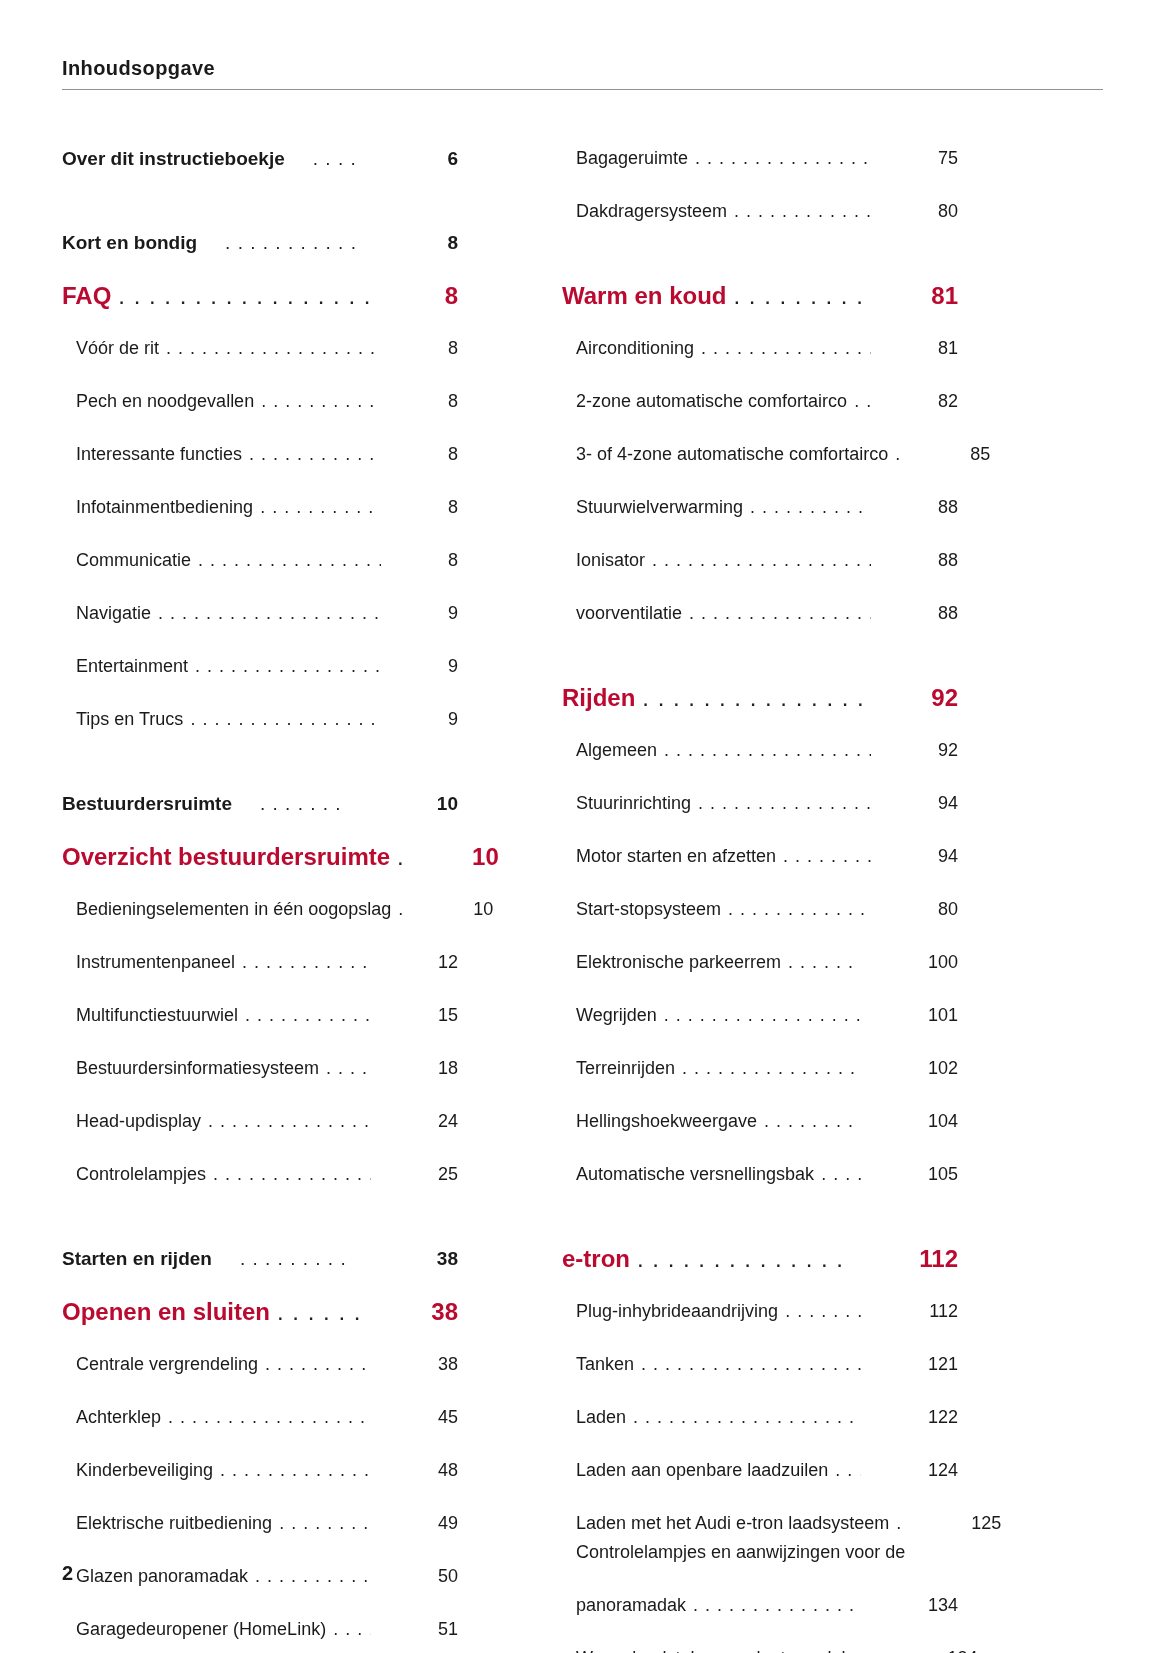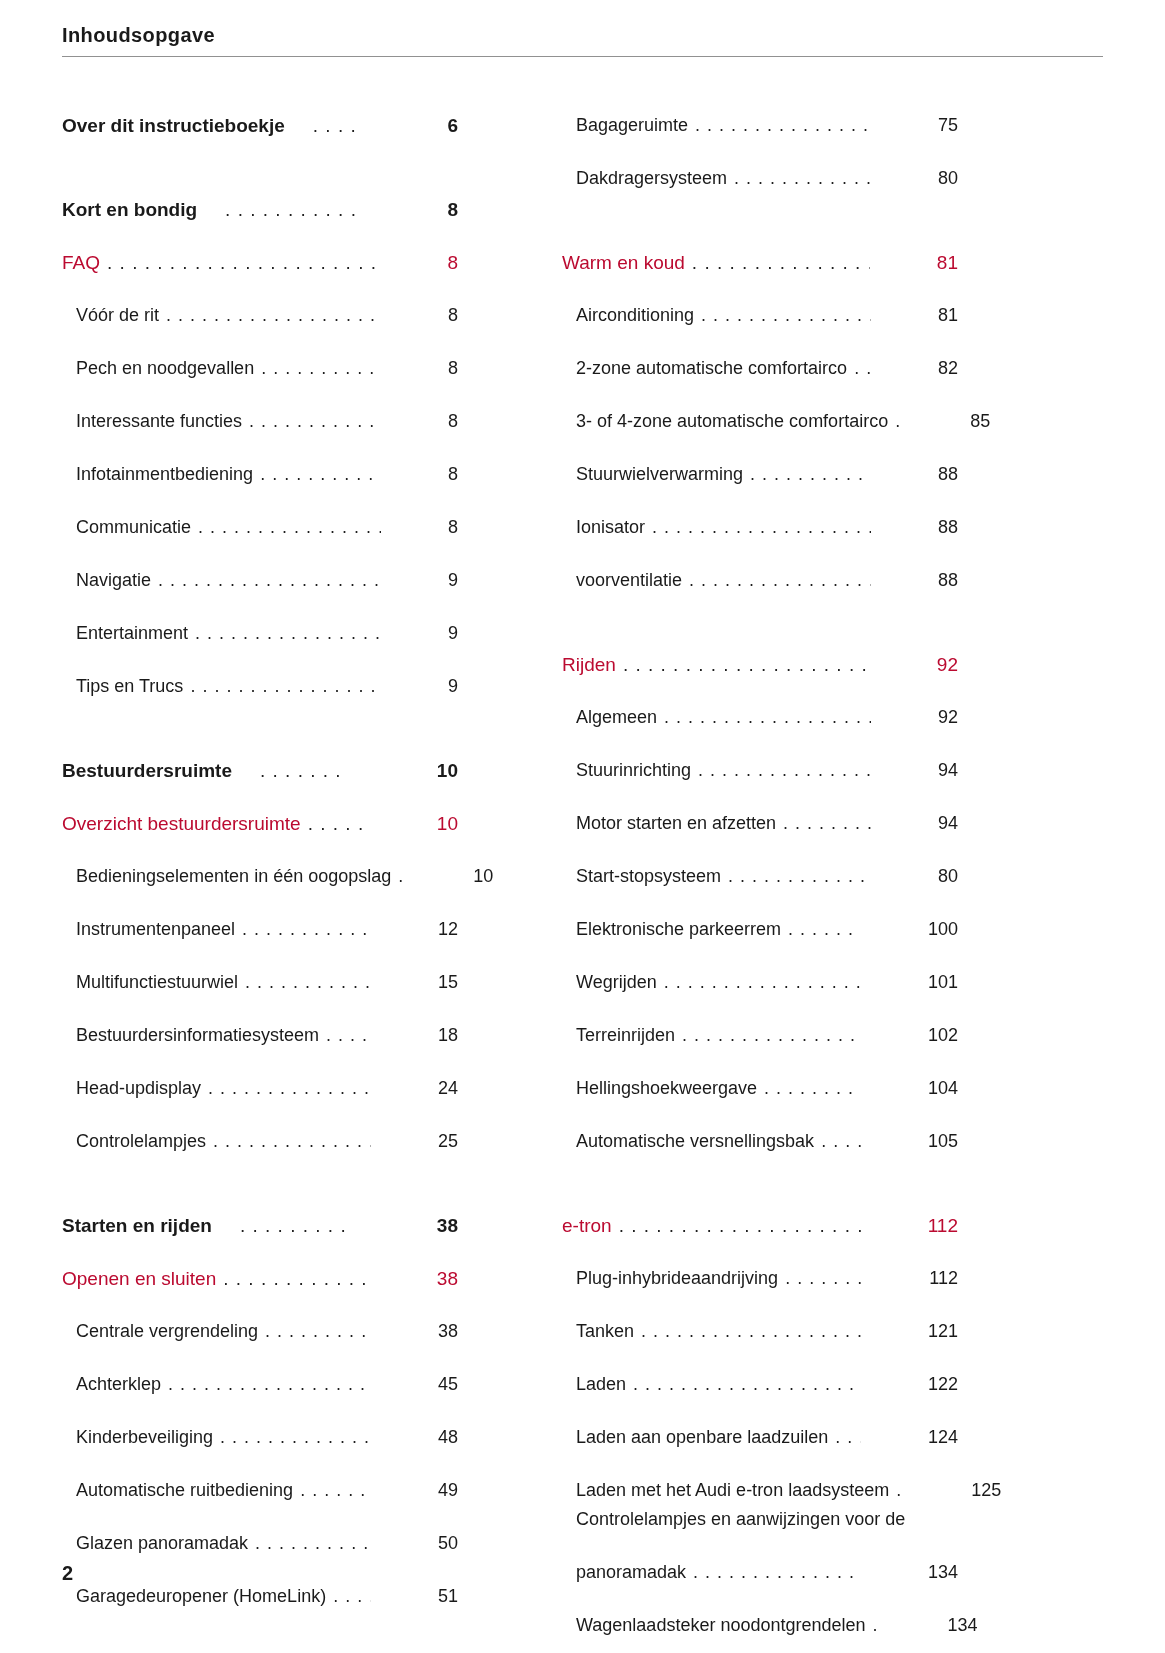--- a/index.html
+++ b/index.html
@@ -18,20 +18,21 @@
   .page {
     padding: 24px 62px 0 62px;
   }
   .header-title {
     font-size: 20px;
     font-weight: 700;
     letter-spacing: 0.4px;
     color: var(--text, #1a1a1a);
     padding-bottom: 9px;
     border-bottom: 1px solid var(--rule, #919191);
+    margin-top: 33px;
   }
   .columns {
     display: flex;
     margin-top: 30px;
   }
   .col {
     width: 458px;
     flex: 0 0 458px;
   }
   .col-right {
@@ -66,22 +67,22 @@
   .entry .page {
     flex: 0 0 auto;
     white-space: nowrap;
   }
   .entry.main {
     font-weight: 700;
     font-size: 19px;
     gap: 21px;
   }
   .entry.accent {
-    font-weight: 400;
-    font-size: 19px;
+    font-weight: 700;
+    font-size: 24px;
   }
   .entry.accent .label,
   .entry.accent .page {
     color: var(--accent, #bb0a30);
   }
   .entry.sub {
     padding-left: 14px;
     text-align: center;
   }
   .pre-line {
@@ -227,21 +228,21 @@
             <span class="label">Achterklep</span>
             <span class="dots"></span>
             <span class="page">45</span>
           </div>
           <div class="entry sub">
             <span class="label">Kinderbeveiliging</span>
             <span class="dots"></span>
             <span class="page">48</span>
           </div>
           <div class="entry sub">
-            <span class="label">Automatische ruitbediening</span>
+            <span class="label">Elektrische ruitbediening</span>
             <span class="dots"></span>
             <span class="page">49</span>
           </div>
           <div class="entry sub">
             <span class="label">Glazen panoramadak</span>
             <span class="dots"></span>
             <span class="page">50</span>
           </div>
           <div class="entry sub">
             <span class="label">Garagedeuropener (HomeLink)</span>

